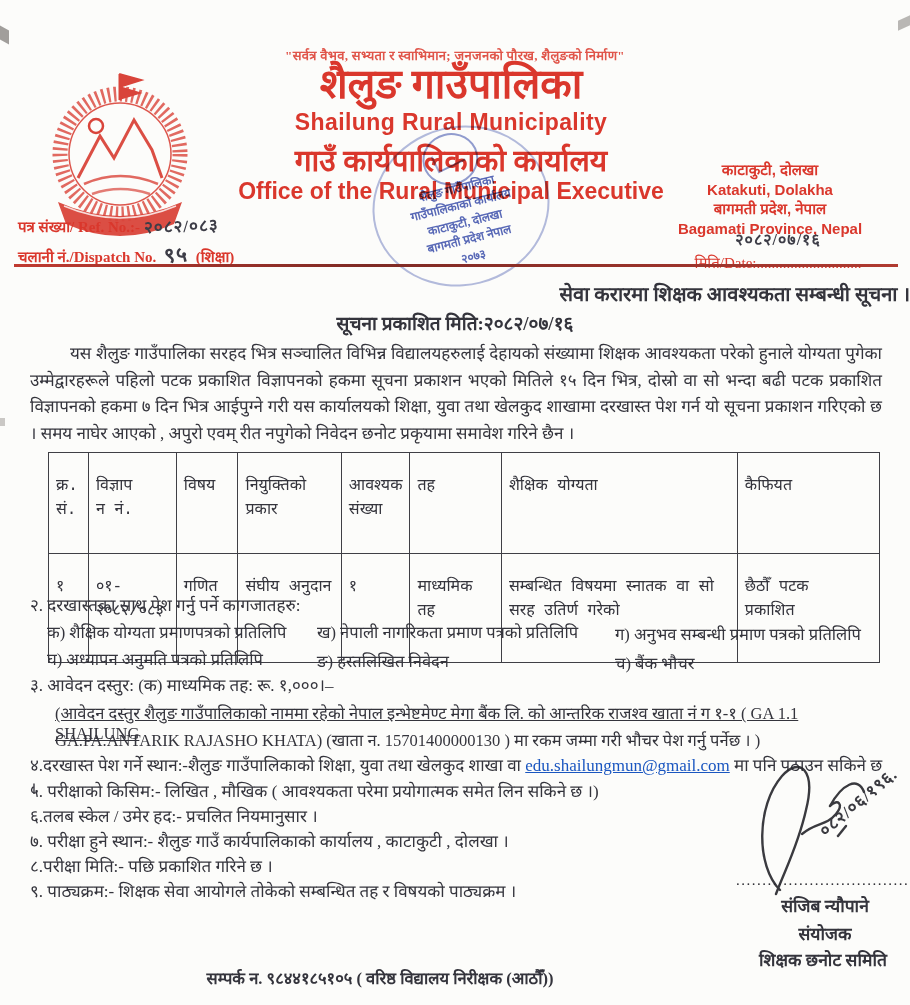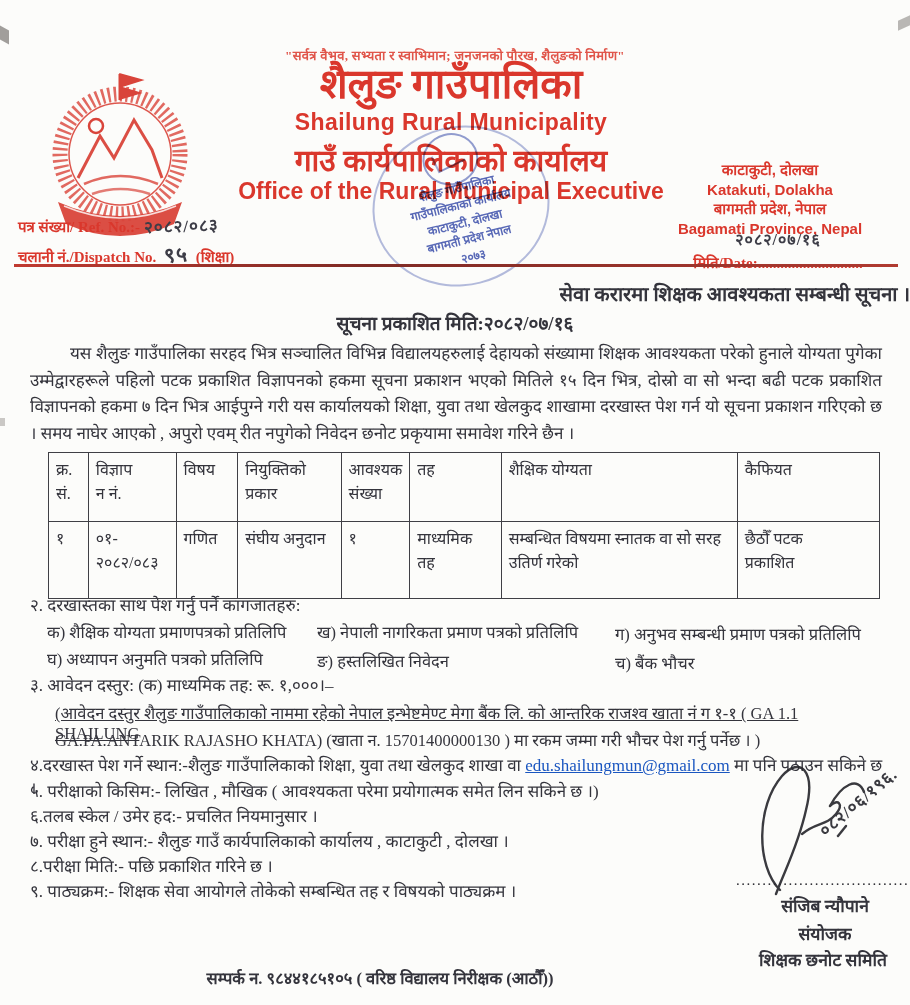--- a/index.html
+++ b/index.html
@@ -28,21 +28,21 @@
   .ref-line{position:absolute; left:18px; top:214px; color:#da372c; font-weight:bold; font-size:15px;}
   .ref-line .hand{color:#3d3d47;}
   .dispatch-line{position:absolute; left:18px; top:240px; color:#da372c; font-weight:bold; font-size:15px;}
   .hand{
     font-weight:bold; color:#3d3d47; font-size:17px;
     display:inline-block; transform:rotate(-2deg); letter-spacing:1px;
   }
   .hand-big{font-size:21px; transform:rotate(-4deg); margin:0 4px;}
   .date-block{position:absolute; right:12px; top:228px; width:240px; text-align:center;}
   .date-hand{color:#3d3d47; font-weight:bold; font-size:16px; letter-spacing:1px;}
-  .date-label{color:#da372c; font-weight:bold; font-size:15px; margin-top:2px;}
+  .date-label{color:#da372c; font-weight:normal; font-size:15px; margin-top:2px;}
   .header-rule{
     position:absolute; left:14px; right:12px; top:264px; height:3px;
     background:linear-gradient(90deg,#c03a30,#7e2a24 40%,#b03a30);
   }
   
   .stamp{
     position:absolute; left:372px; top:126px; width:178px; height:160px;
     transform:rotate(-14deg); color:#3b4fae; mix-blend-mode:multiply; opacity:.85;
     text-align:center; font-weight:bold;
   }
@@ -68,21 +68,21 @@
   }
   .sec{position:absolute; left:30px; font-size:17px;}
   .doc-item{position:absolute; font-size:16.5px;margin-left:12px;}
   
   table.vac{
     position:absolute; left:48px; top:452px; width:832px;
     border-collapse:collapse; font-size:16px;
   }
   table.vac th, table.vac td{
     border:1.6px solid #3f3f45; vertical-align:top; text-align:left;
-    padding:5px 7px; font-weight:500; white-space:pre-line; line-height:1.5;
+    padding:21px 7px; font-weight:500; white-space:pre-line; line-height:1.5;font-family:Liberation Mono, monospace;
   }
   table.vac th{height:58px;}
   table.vac td{height:66px;}
   
   .email{color:#1a56c0; text-decoration:underline; cursor:pointer;}
   .sig-scribble{position:absolute; left:742px; top:748px; width:150px; height:150px;}
   .sig-date{
     position:absolute; left:810px; top:790px; transform:rotate(-40deg);
     color:#3a3a40; font-weight:bold; font-size:17px; letter-spacing:1px;
   }

